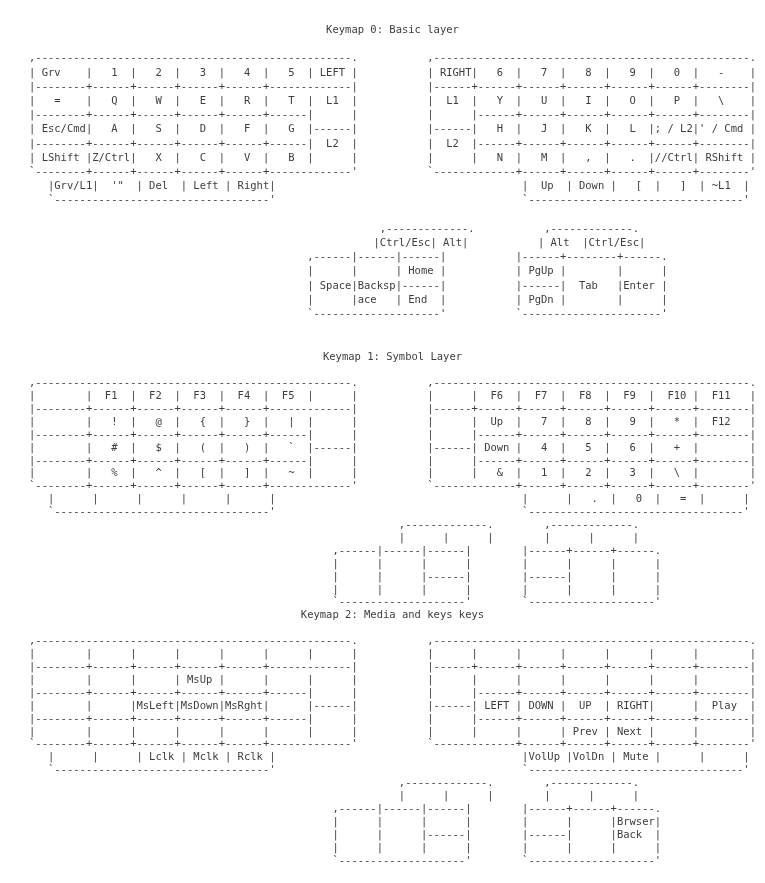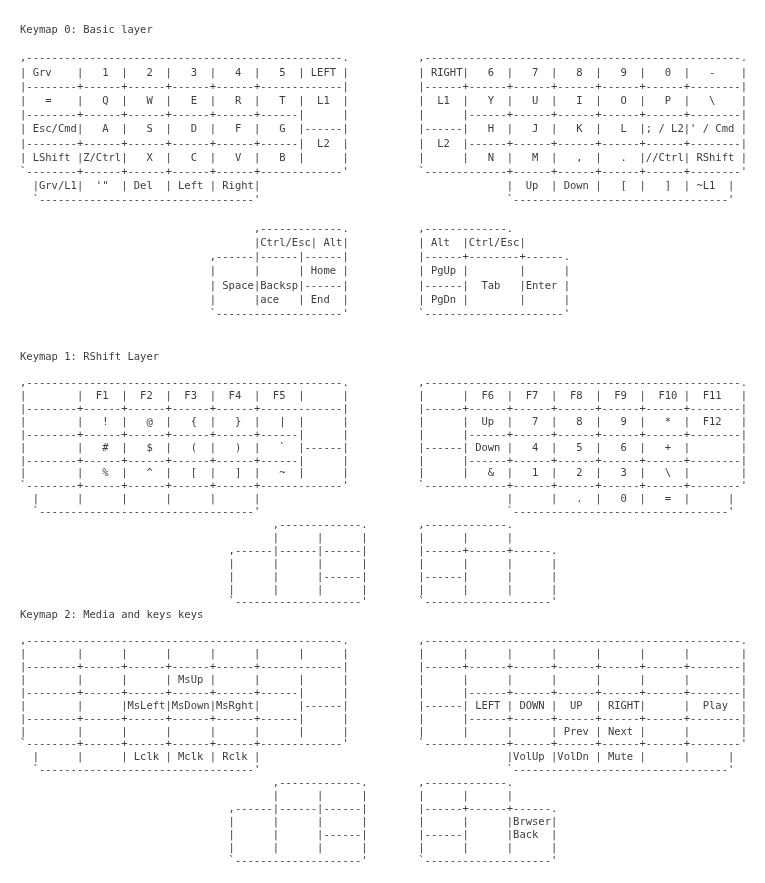--- a/index.html
+++ b/index.html
@@ -14,20 +14,21 @@
     padding: 22px 0 0 20px;
     background: #ffffff;
     overflow: hidden;
   }
   pre.km {
     margin: 0;
     font-family: "DejaVu Sans Mono", "Liberation Mono", monospace;
     font-size: 10.5px;
     color: #3d3d3d;
     white-space: pre;
+    text-align: center;
   }
   pre.km0 { line-height: 14.2px; }
   pre.km1 { line-height: 12.9px; margin-top: 30px; }
   pre.km2 { line-height: 12.9px; margin-top: 0px; }
   .km-title { color: #3d3d3d; }
   .km-art { color: #3d3d3d; }
 </style>
 </head>
 <body>
 
@@ -47,21 +48,21 @@
   `----------------------------------'                                       `----------------------------------'
 
                                      ,-------------.           ,-------------.
                                      |Ctrl/Esc| Alt|           | Alt  |Ctrl/Esc|
                               ,------|------|------|           |------+--------+------.
                               |      |      | Home |           | PgUp |        |      |
                               | Space|Backsp|------|           |------|  Tab   |Enter |
                               |      |ace   | End  |           | PgDn |        |      |
                               `--------------------'           `----------------------'</span></pre>
 
-  <pre class="km km1"><span class="km-title">Keymap 1: RShift Layer</span>
+  <pre class="km km1"><span class="km-title">Keymap 1: Symbol Layer</span>
 
 <span class="km-art">,--------------------------------------------------.           ,--------------------------------------------------.
 |        |  F1  |  F2  |  F3  |  F4  |  F5  |      |           |      |  F6  |  F7  |  F8  |  F9  |  F10 |  F11   |
 |--------+------+------+------+------+-------------|           |------+------+------+------+------+------+--------|
 |        |   !  |   @  |   {  |   }  |   |  |      |           |      |  Up  |   7  |   8  |   9  |   *  |  F12   |
 |--------+------+------+------+------+------|      |           |      |------+------+------+------+------+--------|
 |        |   #  |   $  |   (  |   )  |   `  |------|           |------| Down |   4  |   5  |   6  |   +  |        |
 |--------+------+------+------+------+------|      |           |      |------+------+------+------+------+--------|
 |        |   %  |   ^  |   [  |   ]  |   ~  |      |           |      |   &amp;  |   1  |   2  |   3  |   \  |        |
 `--------+------+------+------+------+-------------'           `-------------+------+------+------+------+--------'

